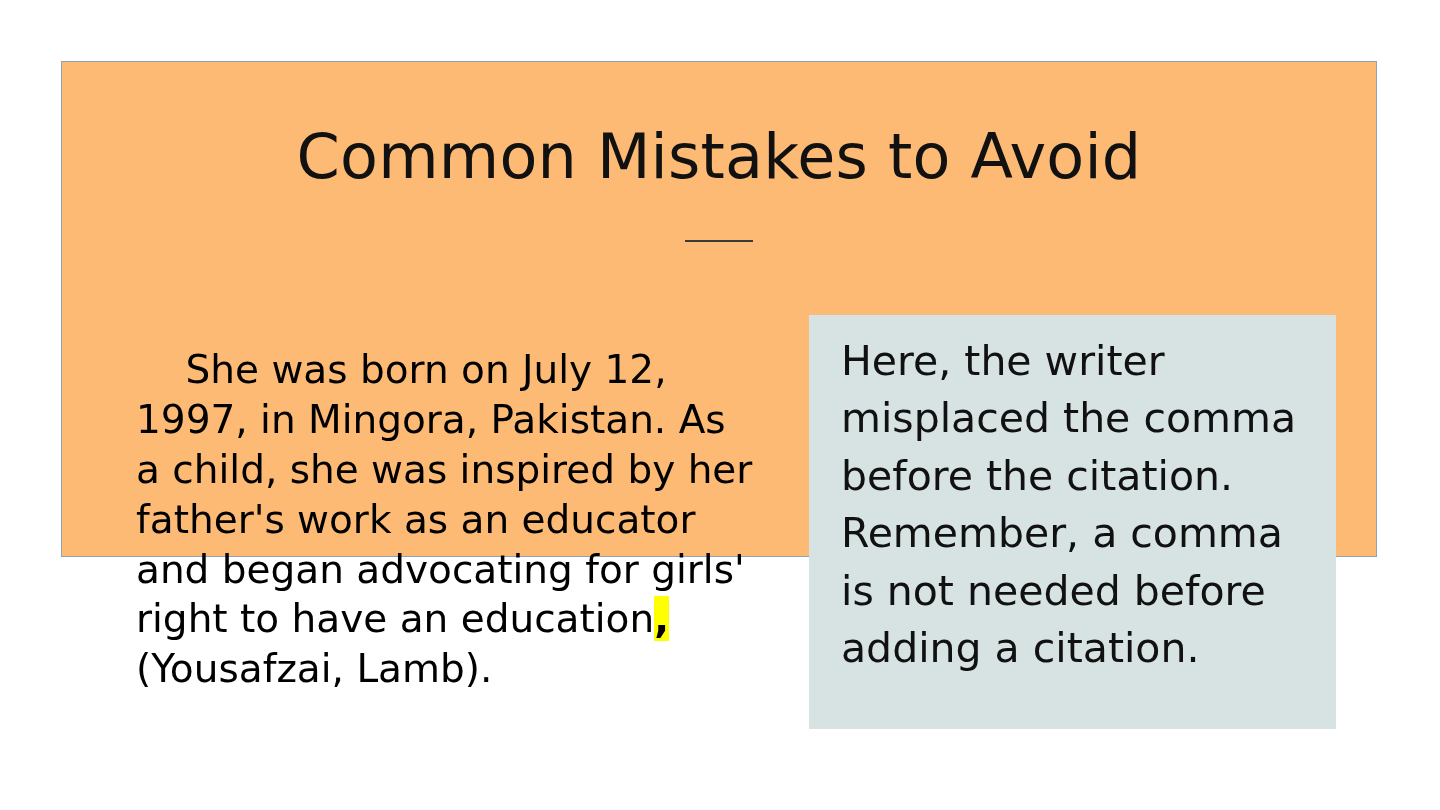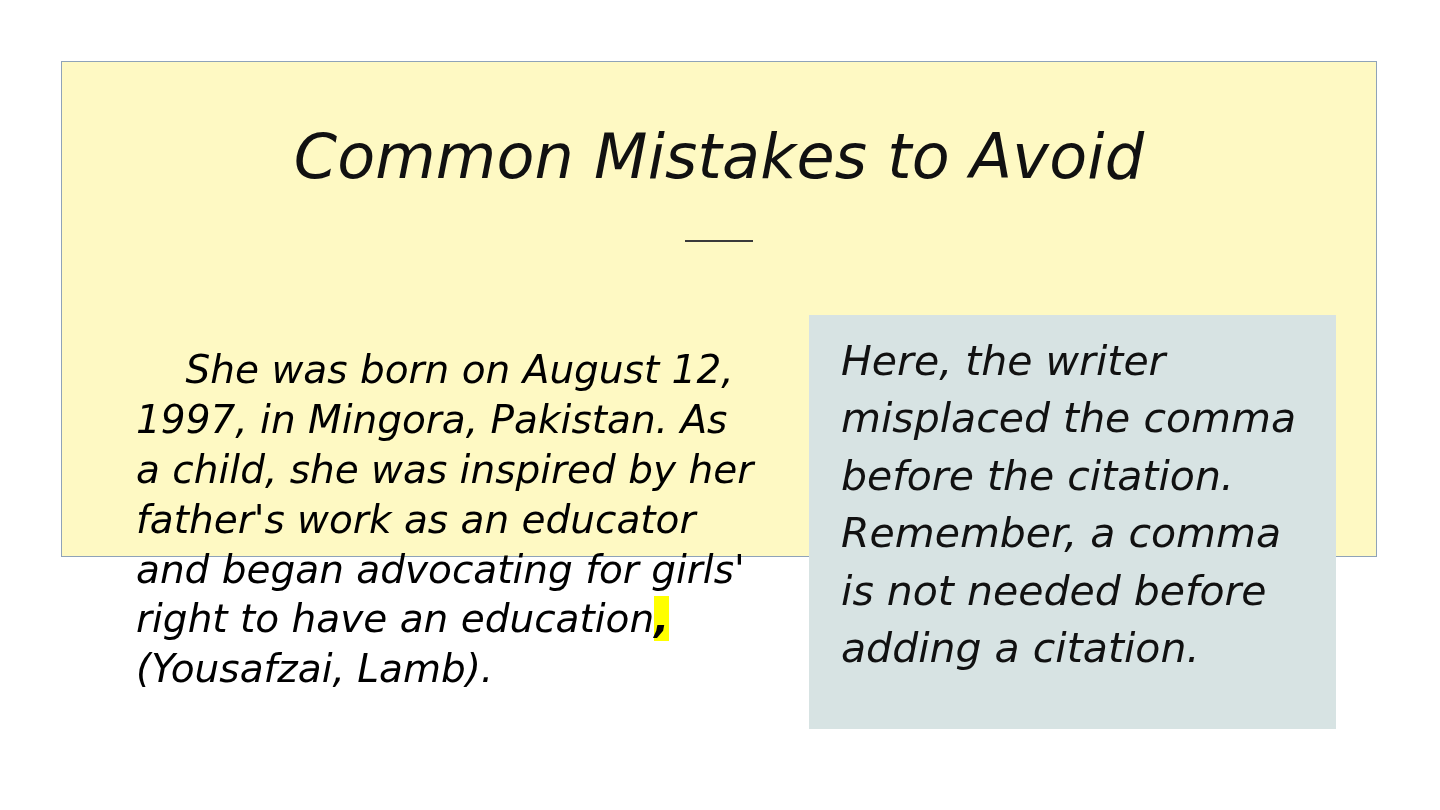--- a/index.html
+++ b/index.html
@@ -15,23 +15,22 @@
     color: #000000;
   }
 
   .slide {
     position: absolute;
     left: 61px;
     top: 61px;
     width: 1316px;
     height: 496px;
     border: 1px solid #8fa3b8;
-    background: #fef9c3;
+    background: #fdba74;
     box-sizing: border-box;
-    font-style: italic;
   }
 
   .slide-title {
     position: absolute;
     left: 0;
     top: 62px;
     width: 100%;
     text-align: center;
     font-size: 62px;
     line-height: 1.05;
@@ -90,20 +89,20 @@
 </head>
 <body>
 
 <div class="slide">
 
   <div class="slide-title">Common Mistakes to Avoid</div>
 
   <div class="title-rule"></div>
 
   <div class="body-text">
-    <span>She was born on August 12, 1997, in Mingora, Pakistan. As a child, she was inspired by her father's work as an educator and began advocating for girls' right to have an education</span><span class="hl">,</span><span> (Yousafzai, Lamb).</span>
+    <span>She was born on July 12, 1997, in Mingora, Pakistan. As a child, she was inspired by her father's work as an educator and began advocating for girls' right to have an education</span><span class="hl">,</span><span> (Yousafzai, Lamb).</span>
   </div>
 
   <div class="note-box">
     <div class="note-text">Here, the writer misplaced the comma before the citation. Remember, a comma is not needed before adding a citation.</div>
   </div>
 
 </div>
 
 </body></html>

